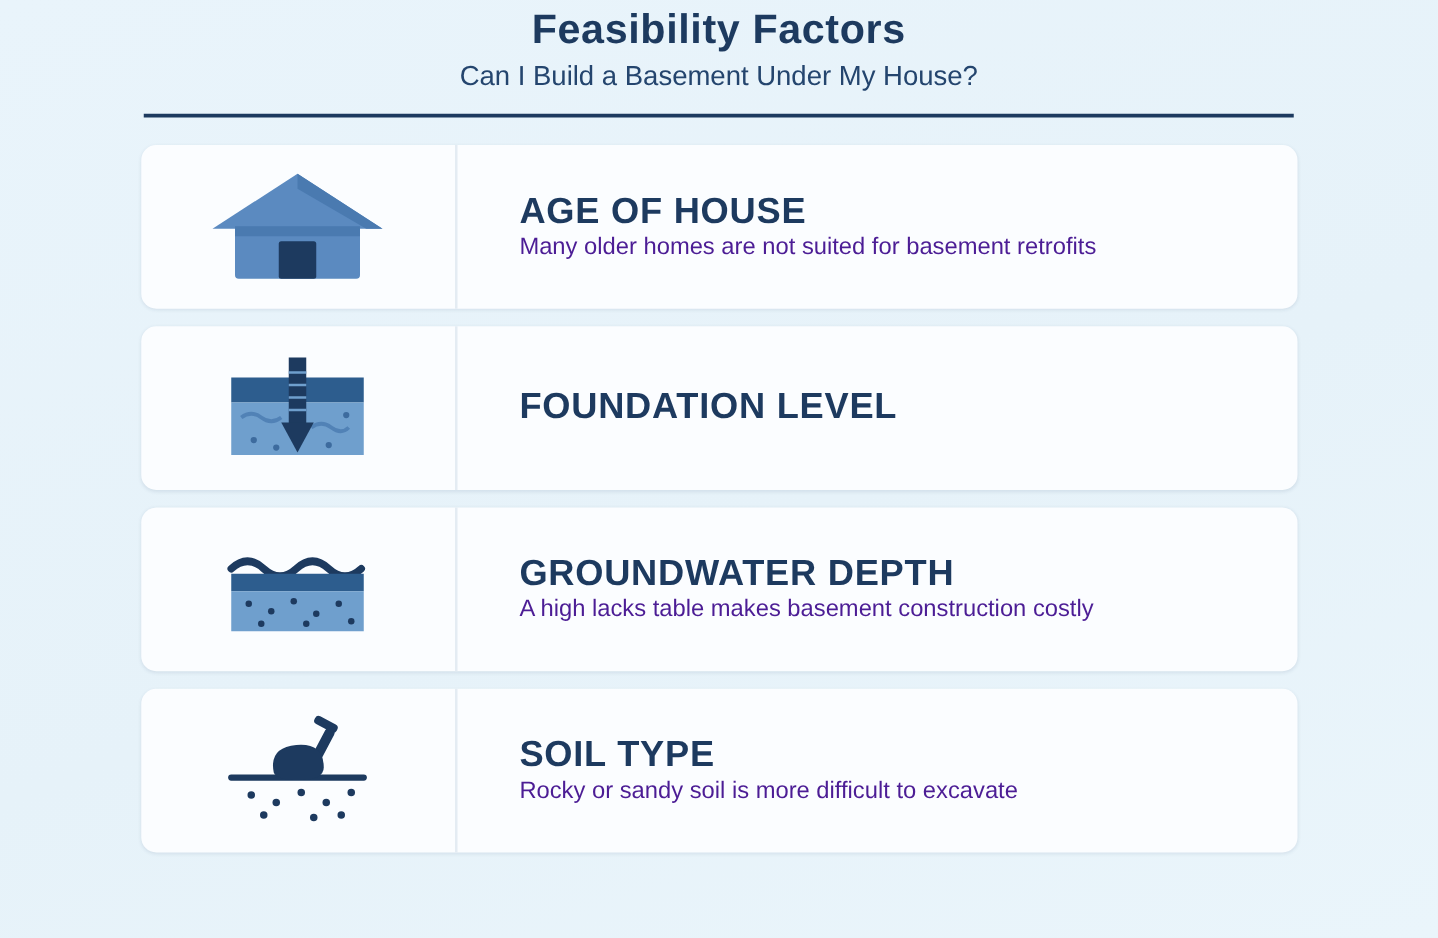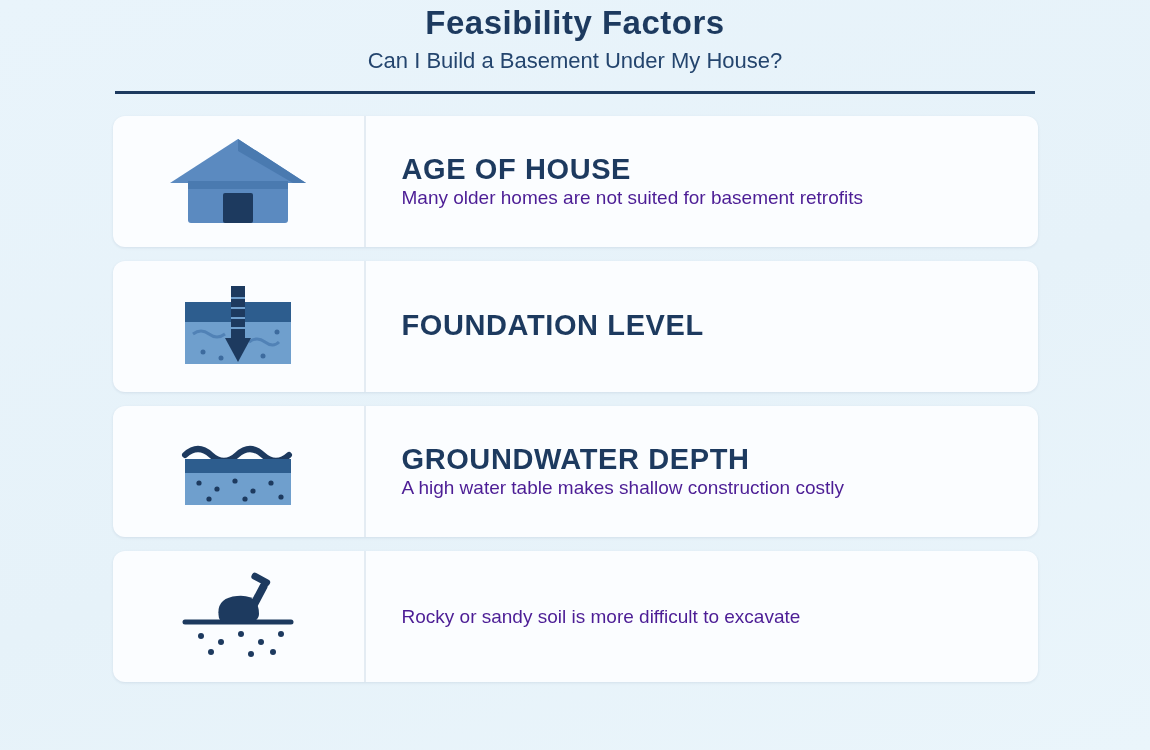--- a/index.html
+++ b/index.html
@@ -68,21 +68,21 @@
     width: 253px;
     min-width: 253px;
     height: 100%;
     display: flex;
     align-items: center;
     justify-content: center;
     border-right: 2px solid #e4ecf3;
     box-sizing: border-box;
   }
   .text-cell {
-    padding-left: 36px;
+    padding-left: 50px;
     padding-right: 16px;
     box-sizing: border-box;
   }
   .card-title {
     font-size: 29px;
     font-weight: bold;
     color: #1d3a5f;
     letter-spacing: 0.6px;
     line-height: 1.05;
     margin: 0 0 2px 0;
@@ -166,21 +166,21 @@
             <circle cx="90" cy="70" r="2.6" fill="#1d3a5f"></circle>
             <circle cx="108" cy="62" r="2.6" fill="#1d3a5f"></circle>
             <circle cx="46" cy="78" r="2.6" fill="#1d3a5f"></circle>
             <circle cx="82" cy="78" r="2.6" fill="#1d3a5f"></circle>
             <circle cx="118" cy="76" r="2.6" fill="#1d3a5f"></circle>
           </svg>
         </span>
       </div>
       <div class="text-cell">
         <p class="card-title">GROUNDWATER DEPTH</p>
-        <p class="card-desc">A high water table makes shallow construction costly</p>
+        <p class="card-desc">A high lacks table makes basement construction costly</p>
       </div>
     </div>
 
     <div class="card">
       <div class="icon-cell">
         <span>
           <svg width="150" height="100" viewBox="0 0 150 100">
             <line x1="22" y1="56" x2="128" y2="56" stroke="#1d3a5f" stroke-width="5" stroke-linecap="round"></line>
             <rect x="92" y="16" width="8" height="26" rx="3" transform="rotate(28 96 29)" fill="#1d3a5f"></rect>
             <rect x="88" y="10" width="20" height="7" rx="3" transform="rotate(28 98 13)" fill="#1d3a5f"></rect>
@@ -190,18 +190,19 @@
             <circle cx="78" cy="68" r="3" fill="#1d3a5f"></circle>
             <circle cx="98" cy="76" r="3" fill="#1d3a5f"></circle>
             <circle cx="118" cy="68" r="3" fill="#1d3a5f"></circle>
             <circle cx="48" cy="86" r="3" fill="#1d3a5f"></circle>
             <circle cx="88" cy="88" r="3" fill="#1d3a5f"></circle>
             <circle cx="110" cy="86" r="3" fill="#1d3a5f"></circle>
           </svg>
         </span>
       </div>
       <div class="text-cell">
+        <p class="card-title">SOIL TYPE</p>
         <p class="card-desc">Rocky or sandy soil is more difficult to excavate</p>
       </div>
     </div>
 
   </div>
 </div>
 
 </body></html>

